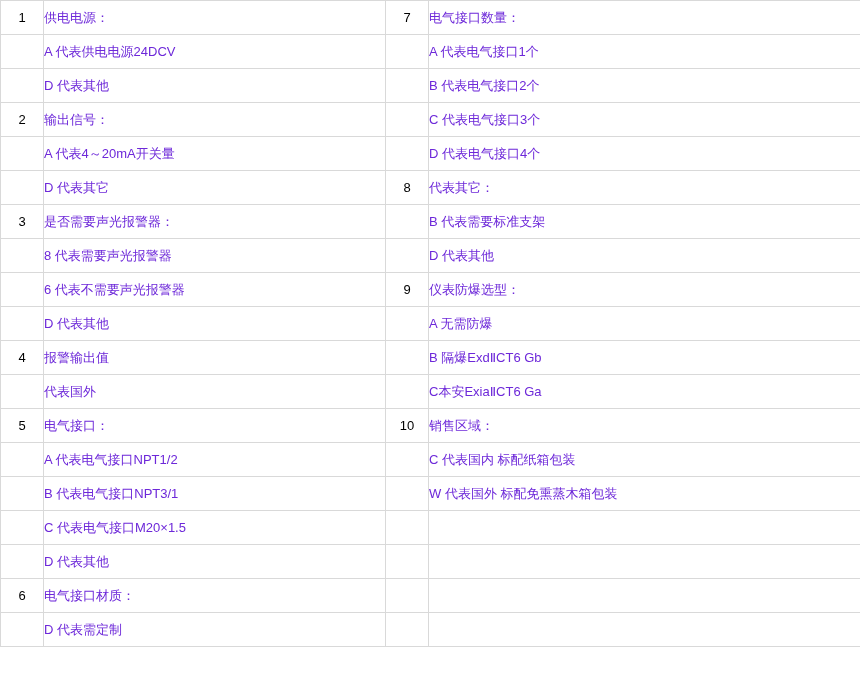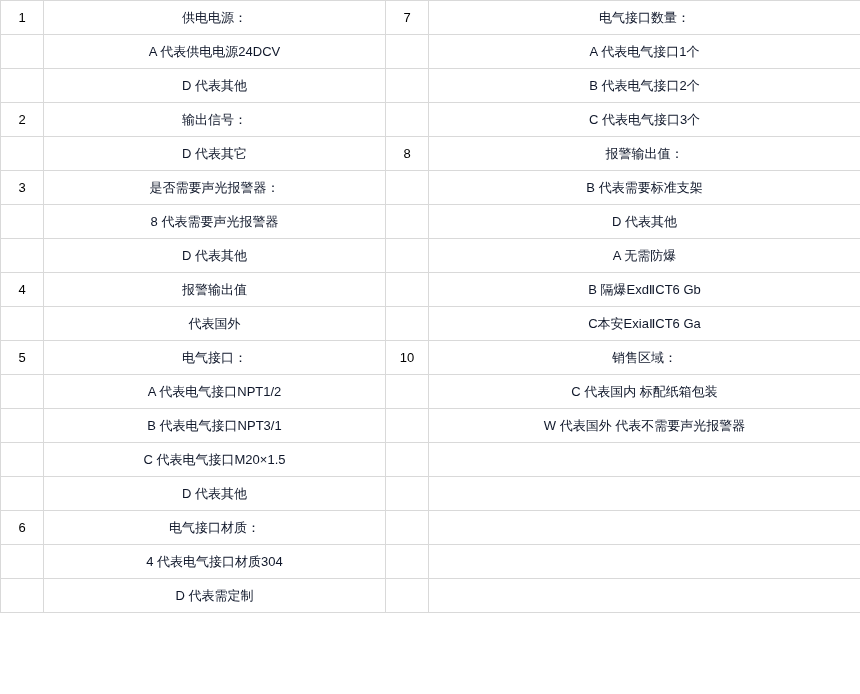--- a/index.html
+++ b/index.html
@@ -40,22 +40,21 @@
     white-space: nowrap;
   }
   td.num {
     text-align: center;
     font-size: 13px;
     color: #000;
   }
   td.txt {
     padding-left: 14px;
     font-size: 13px;
-    color: #0f172a;
-    text-align: center;
+    color: #6d28d9;
   }
   
   table.spec-table tr td:first-child { border-left: 1px solid #d9d9d9; }
   table.spec-table tr td:last-child { border-right: 1px solid #d9d9d9; margin-top: 40px; }
 </style>
 </head>
 <body>
 
 <div class="page">
   <table class="spec-table">
@@ -85,35 +84,47 @@
           <td class="txt">B 代表电气接口2个</td>
         </tr>
         <tr>
           <td class="num">2</td>
           <td class="txt">输出信号：</td>
           <td class="num"></td>
           <td class="txt">C 代表电气接口3个</td>
         </tr>
         <tr>
           <td class="num"></td>
+          <td class="txt">A 代表4～20mA开关量</td>
+          <td class="num"></td>
+          <td class="txt">D 代表电气接口4个</td>
+        </tr>
+        <tr>
+          <td class="num"></td>
           <td class="txt">D 代表其它</td>
           <td class="num">8</td>
-          <td class="txt">报警输出值：</td>
+          <td class="txt">代表其它：</td>
         </tr>
         <tr>
           <td class="num">3</td>
           <td class="txt">是否需要声光报警器：</td>
           <td class="num"></td>
           <td class="txt">B 代表需要标准支架</td>
         </tr>
         <tr>
           <td class="num"></td>
           <td class="txt">8 代表需要声光报警器</td>
           <td class="num"></td>
           <td class="txt">D 代表其他</td>
+        </tr>
+        <tr>
+          <td class="num"></td>
+          <td class="txt">6 代表不需要声光报警器</td>
+          <td class="num">9</td>
+          <td class="txt">仪表防爆选型：</td>
         </tr>
         <tr>
           <td class="num"></td>
           <td class="txt">D 代表其他</td>
           <td class="num"></td>
           <td class="txt">A 无需防爆</td>
         </tr>
         <tr>
           <td class="num">4</td>
           <td class="txt">报警输出值</td>
@@ -135,21 +146,21 @@
         <tr>
           <td class="num"></td>
           <td class="txt">A 代表电气接口NPT1/2</td>
           <td class="num"></td>
           <td class="txt">C 代表国内 标配纸箱包装</td>
         </tr>
         <tr>
           <td class="num"></td>
           <td class="txt">B 代表电气接口NPT3/1</td>
           <td class="num"></td>
-          <td class="txt">W 代表国外 代表不需要声光报警器</td>
+          <td class="txt">W 代表国外 标配免熏蒸木箱包装</td>
         </tr>
         <tr>
           <td class="num"></td>
           <td class="txt">C 代表电气接口M20×1.5</td>
           <td class="num"></td>
           <td class="txt"></td>
         </tr>
         <tr>
           <td class="num"></td>
           <td class="txt">D 代表其他</td>
@@ -157,25 +168,19 @@
           <td class="txt"></td>
         </tr>
         <tr>
           <td class="num">6</td>
           <td class="txt">电气接口材质：</td>
           <td class="num"></td>
           <td class="txt"></td>
         </tr>
         <tr>
           <td class="num"></td>
-          <td class="txt">4 代表电气接口材质304</td>
-          <td class="num"></td>
-          <td class="txt"></td>
-        </tr>
-        <tr>
-          <td class="num"></td>
           <td class="txt">D 代表需定制</td>
           <td class="num"></td>
           <td class="txt"></td>
         </tr>
       </tbody>
   </table>
 </div>
 
 </body></html>

